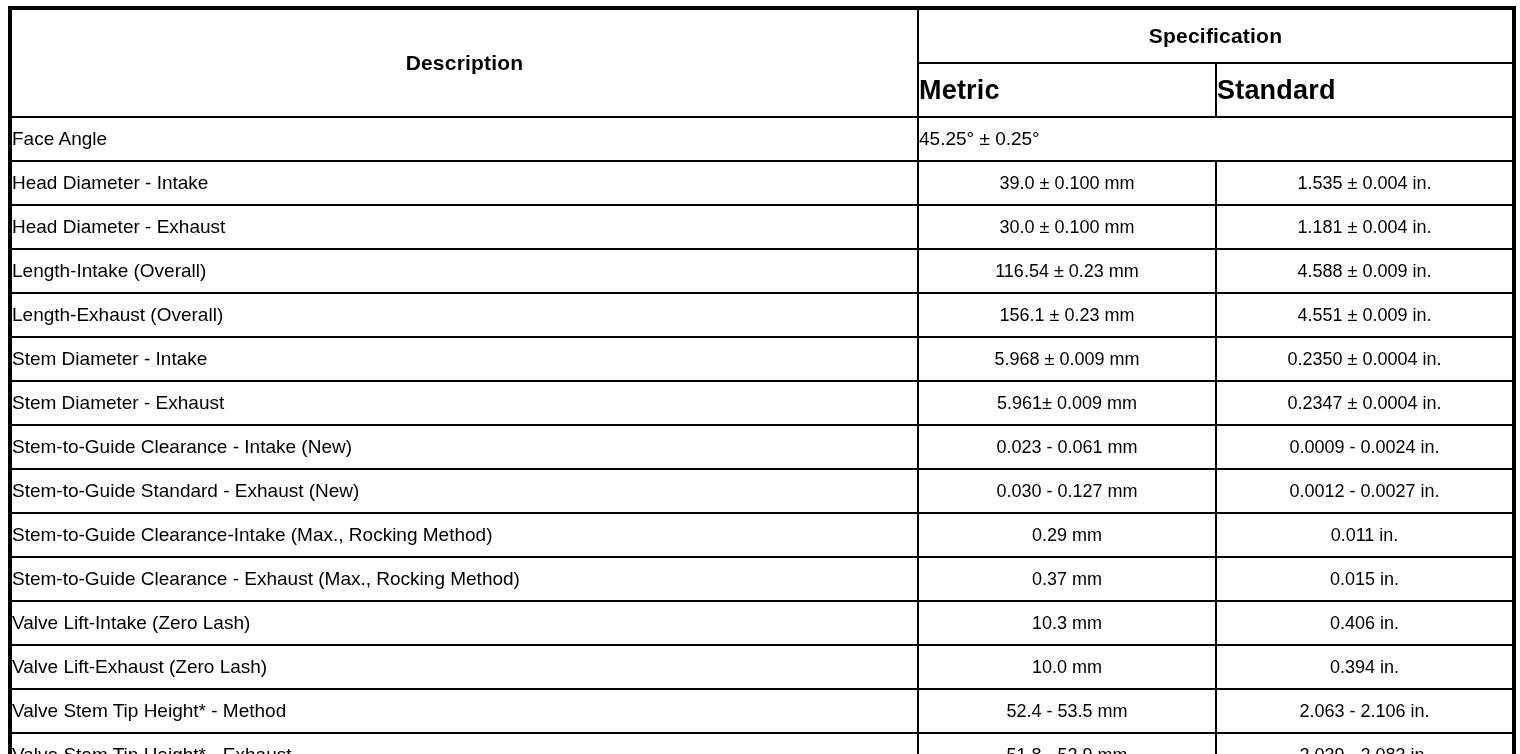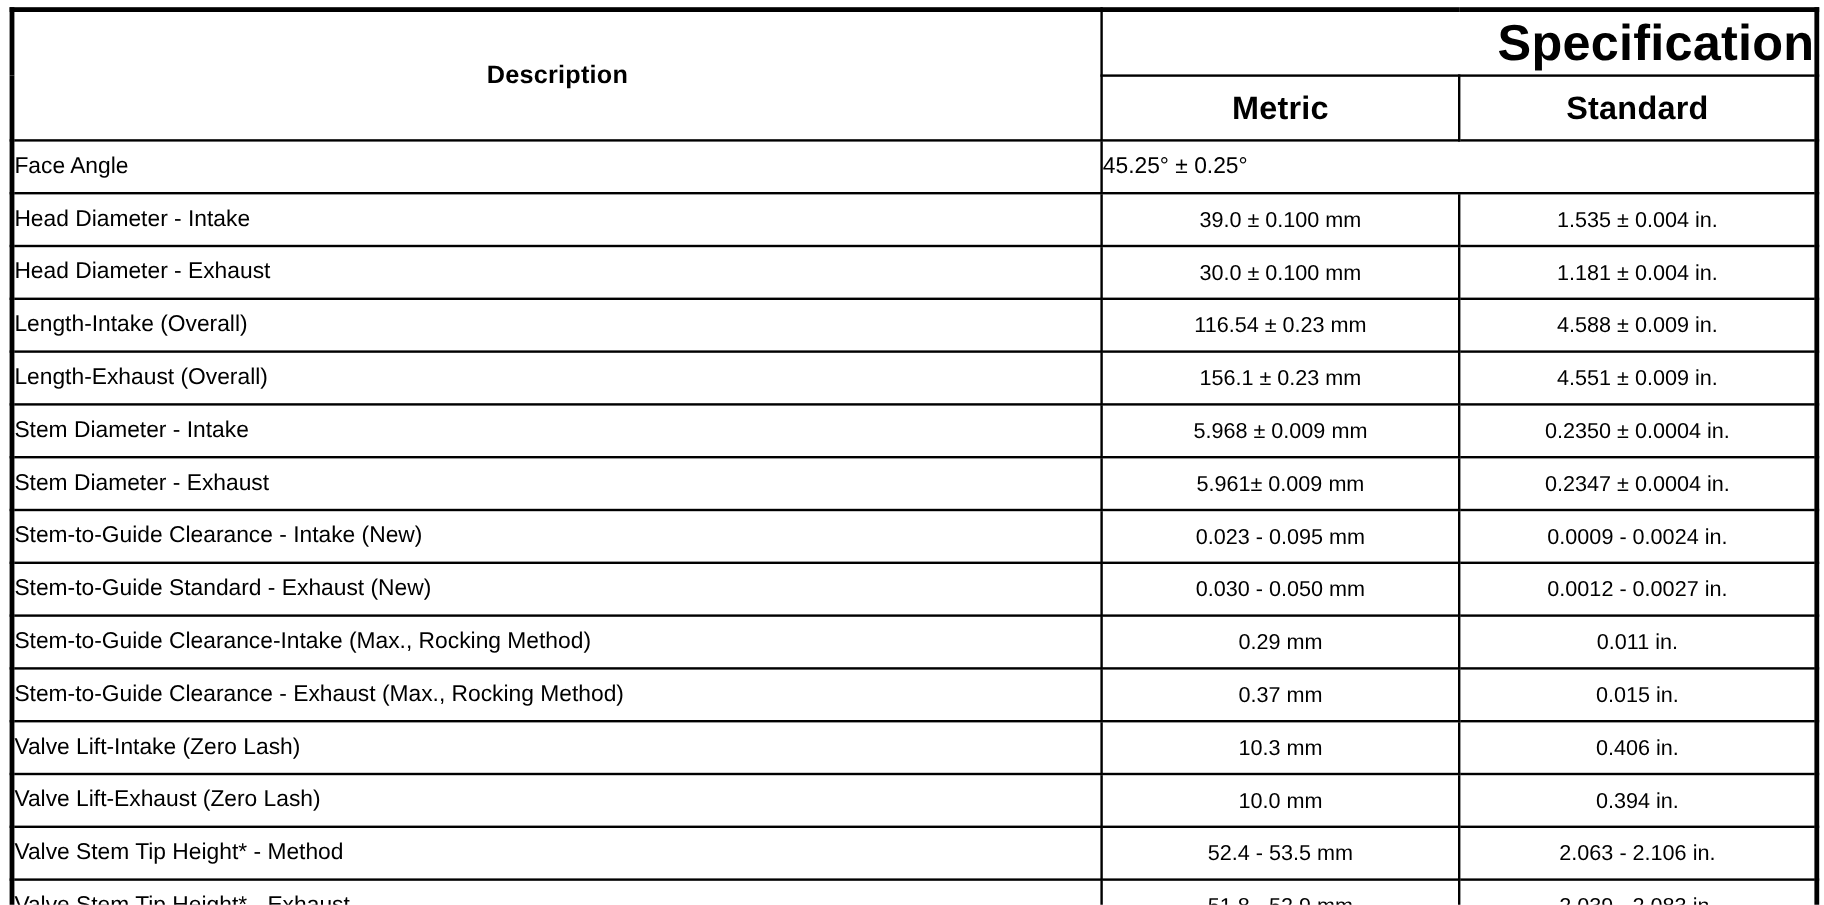--- a/index.html
+++ b/index.html
@@ -40,28 +40,28 @@
   col.c-standard { width: 298px; }
 
   .hdr-desc {
     text-align: center;
     font-size: 21px;
     font-weight: bold;
     height: 106px;
     letter-spacing: 0.2px;
   }
   .hdr-spec {
-    text-align: right;
-    font-size: 42px;
+    text-align: center;
+    font-size: 21px;
     font-weight: bold;
     height: 52px;
     letter-spacing: 0.2px;
   }
   .hdr-sub {
-    text-align: center;
+    text-align: left;
     font-size: 27px;
     font-weight: bold;
     height: 52px;
     letter-spacing: 0.2px;
   }
   td.desc {
     text-align: left;
     font-size: 19px;
     padding-left: 7px;
     height: 42px;
@@ -133,26 +133,26 @@
           <td class="val">5.968 ± 0.009 mm</td>
           <td class="val">0.2350 ± 0.0004 in.</td>
         </tr>
         <tr>
           <td class="desc">Stem Diameter - Exhaust</td>
           <td class="val">5.961± 0.009 mm</td>
           <td class="val">0.2347 ± 0.0004 in.</td>
         </tr>
         <tr>
           <td class="desc">Stem-to-Guide Clearance - Intake (New)</td>
-          <td class="val">0.023 - 0.095 mm</td>
+          <td class="val">0.023 - 0.061 mm</td>
           <td class="val">0.0009 - 0.0024 in.</td>
         </tr>
         <tr>
           <td class="desc">Stem-to-Guide Standard - Exhaust (New)</td>
-          <td class="val">0.030 - 0.050 mm</td>
+          <td class="val">0.030 - 0.127 mm</td>
           <td class="val">0.0012 - 0.0027 in.</td>
         </tr>
         <tr>
           <td class="desc">Stem-to-Guide Clearance-Intake (Max., Rocking Method)</td>
           <td class="val">0.29 mm</td>
           <td class="val">0.011 in.</td>
         </tr>
         <tr>
           <td class="desc">Stem-to-Guide Clearance - Exhaust (Max., Rocking Method)</td>
           <td class="val">0.37 mm</td>

